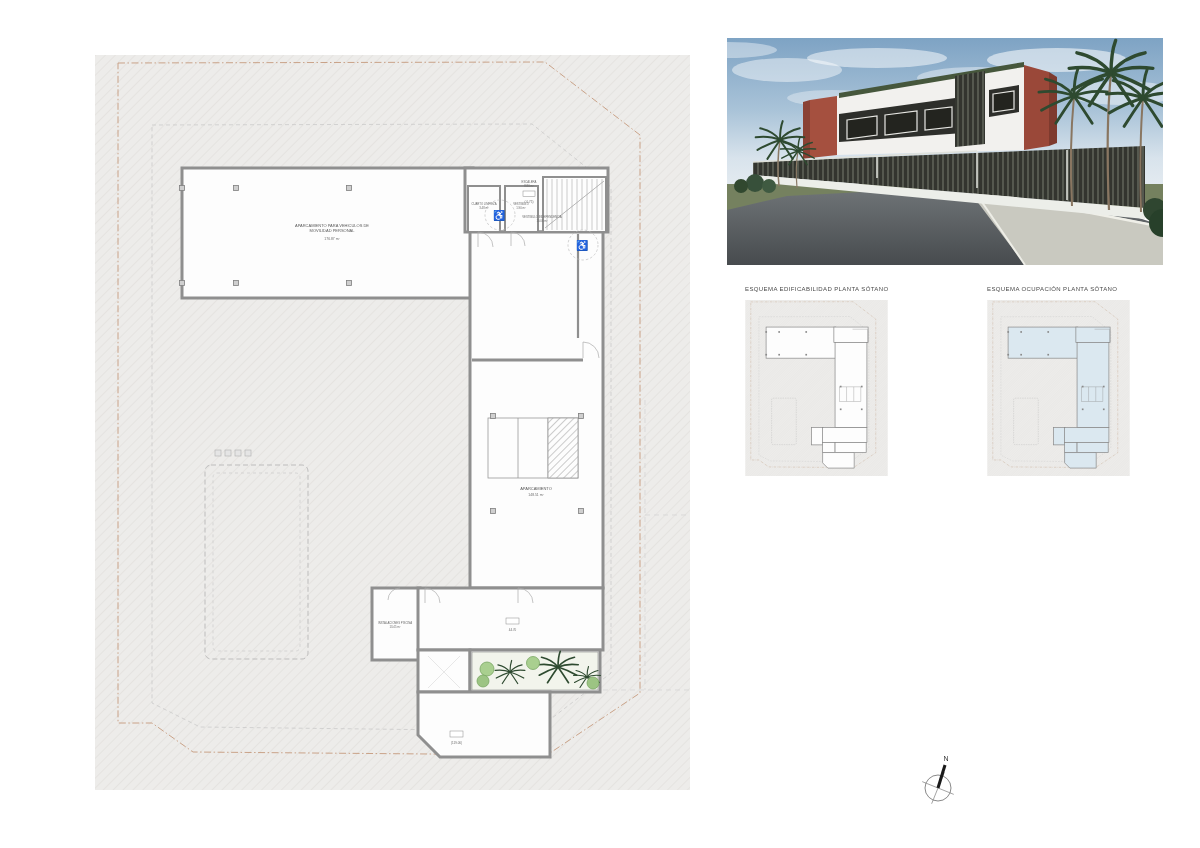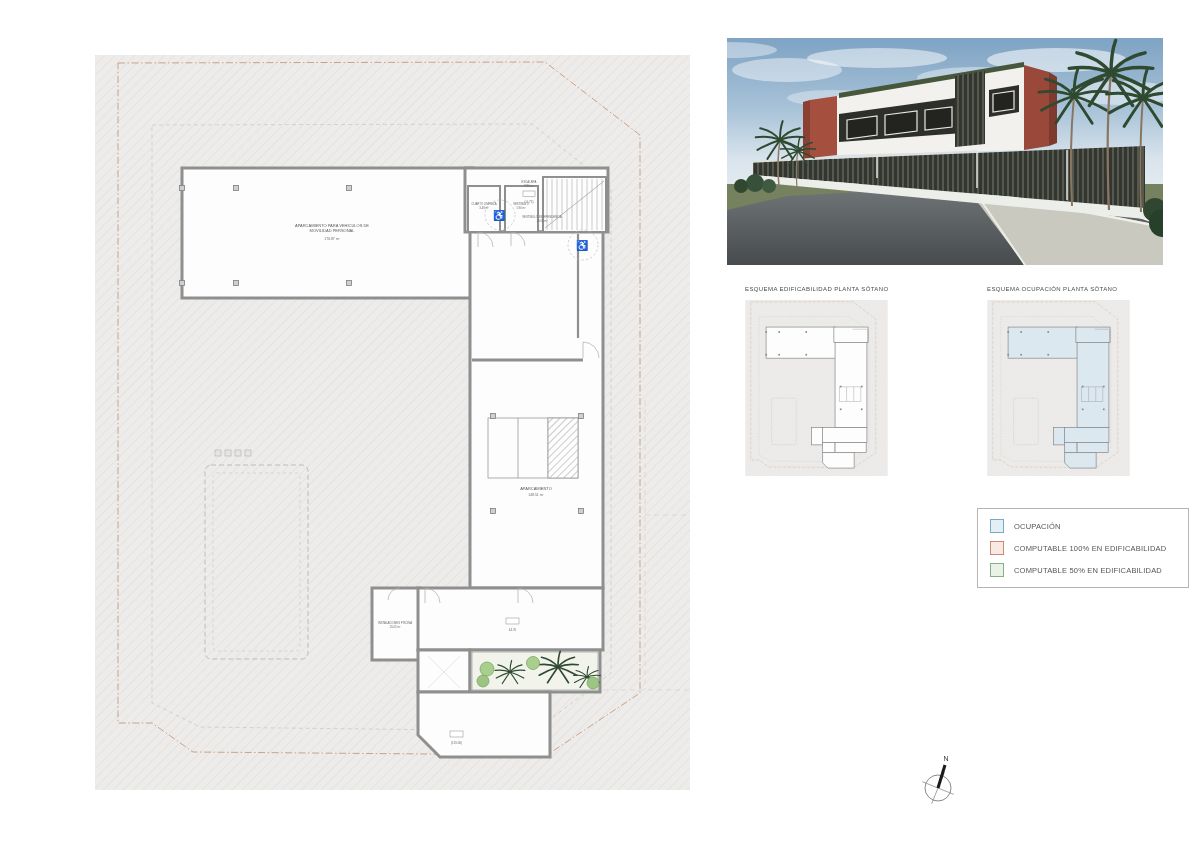--- a/index.html
+++ b/index.html
@@ -300,34 +300,20 @@
 </svg>
 
 <div class="mini-title" style="left:987px;top:286px">ESQUEMA OCUPACIÓN PLANTA SÓTANO</div>
 <svg class="mini" style="left:987px;top:300px" viewBox="0 0 595 735">
   <use href="#mini-site"></use>
   <use href="#mini-bldg" fill="#dbe8f0"></use>
   <use href="#mini-cols"></use>
   <use href="#mini-pool"></use>
 </svg>
 
-<div class="legend">
-  <div class="legend-row">
-    <div class="legend-swatch" style="background:#e4eef5;border:1px solid #79aac6"></div>
-    <span class="legend-label">OCUPACIÓN</span>
-  </div>
-  <div class="legend-row">
-    <div class="legend-swatch" style="background:#f9e9e3;border:1px solid #c98a77"></div>
-    <span class="legend-label">COMPUTABLE 100% EN EDIFICABILIDAD</span>
-  </div>
-  <div class="legend-row">
-    <div class="legend-swatch" style="background:#eaf2e7;border:1px solid #84b089"></div>
-    <span class="legend-label">COMPUTABLE 50% EN EDIFICABILIDAD</span>
-  </div>
-</div>
 
 <svg class="abs" style="left:913px;top:752px" width="52" height="60" viewBox="0 0 52 60">
   <circle cx="25" cy="36" r="13" fill="none" stroke="#8a8a8a" stroke-width="1"></circle>
   <g transform="rotate(22 25 36)" stroke="#8a8a8a" stroke-width="0.7">
     <line x1="8" y1="36" x2="42" y2="36"></line>
     <line x1="25" y1="19" x2="25" y2="53"></line>
   </g>
   <line x1="25" y1="36" x2="32" y2="13" stroke="#1a1a1a" stroke-width="3"></line>
   <text x="33" y="9" font-size="7" fill="#333" text-anchor="middle">N</text>
 </svg>

